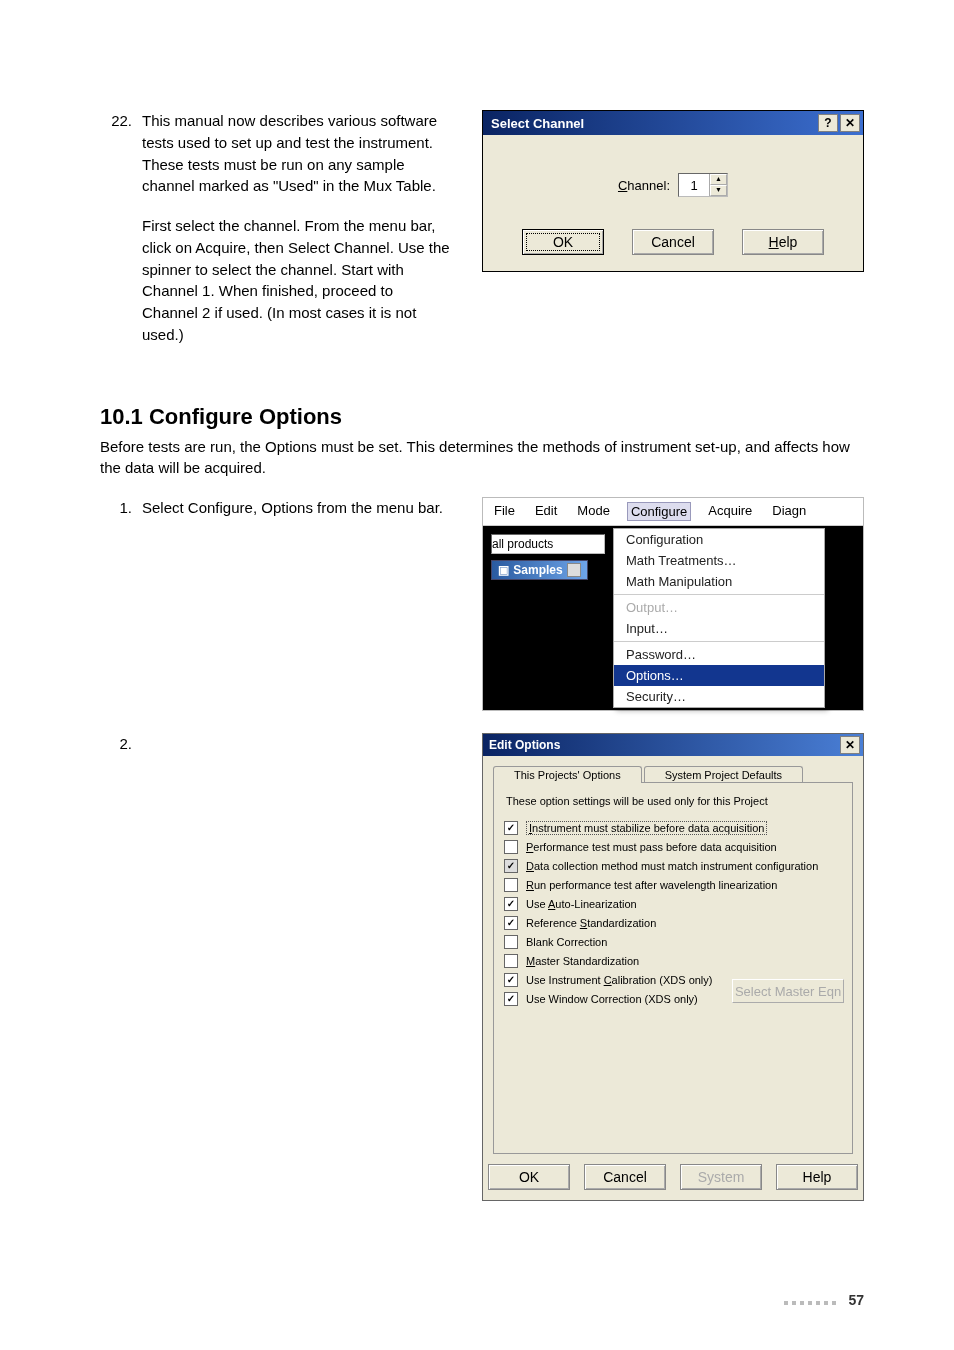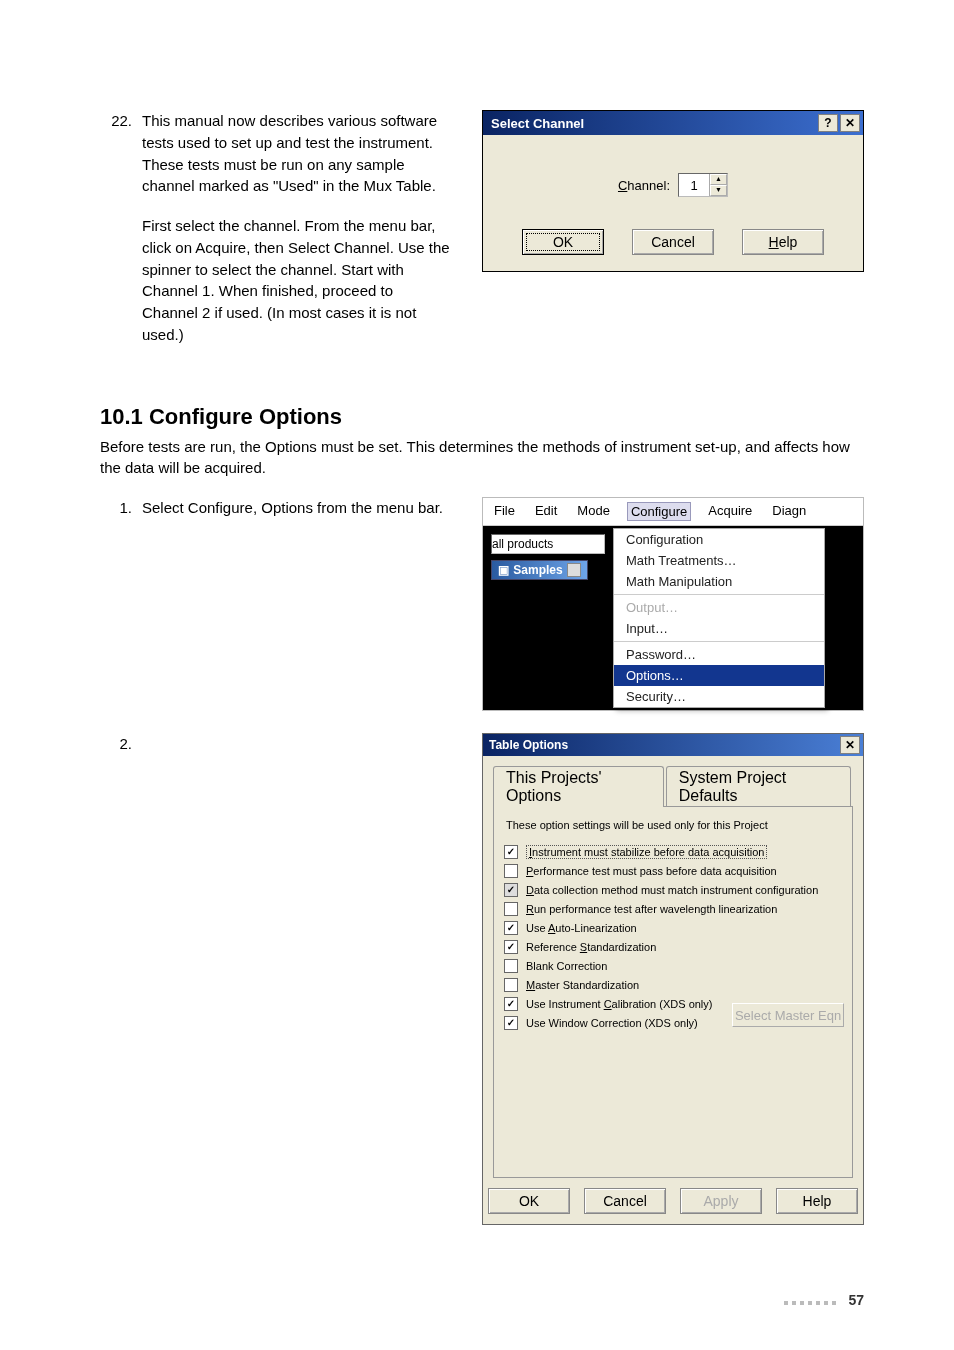--- a/index.html
+++ b/index.html
@@ -45,21 +45,21 @@
   .dditem{padding:3px 12px;color:#222}
   .dditem.disabled{color:#aaa}
   .dditem.sel{background:#12368f;color:#fff}
   .dsep{border-top:1px solid #ccc;margin:2px 0}
 
   
   .eo{width:380px;border:1px solid #666;background:#ece9d8;font-family:Tahoma,Arial,sans-serif;font-size:11px}
   .eo-title{display:flex;justify-content:space-between;align-items:center;background:linear-gradient(90deg,#0a2463,#4a7fd6);color:#fff;font-weight:700;padding:2px 3px 2px 6px;font-size:12px}
   .eo-body{padding:10px}
   .tabs{display:flex;margin-bottom:-1px}
-  .tab{padding:2px 12px;border:1px solid #999;border-bottom:none;border-radius:3px 3px 0 0;font-size:16px;background:#ece9d8;margin-right:2px}
+  .tab{padding:2px 20px;border:1px solid #999;border-bottom:none;border-radius:3px 3px 0 0;font-size:11px;background:#ece9d8;margin-right:2px}
   .tab.active{background:#ece9d8;position:relative;z-index:2}
   .panel{border:1px solid #999;background:#ece9d8;padding:10px;min-height:350px;position:relative}
   .hint{margin:2px 0 14px 2px}
   .chk-row{display:flex;align-items:center;gap:8px;margin:5px 0}
   .chk{width:12px;height:12px;border:1px solid #666;background:#fff;display:flex;align-items:center;justify-content:center;font-size:10px;font-weight:700;line-height:10px}
   .chk.grey{background:#ddd}
   .focusbox{border:1px dotted #555;padding:0 2px}
   .chk-label u{text-decoration:underline}
   .sme{position:absolute;right:8px;top:196px;width:110px;height:22px;background:#ece9d8;border:1px outset #fff;color:#aaa;display:flex;align-items:center;justify-content:center;font-size:13px}
   .eo-foot{display:flex;justify-content:center;gap:14px;padding:0 0 10px 0}
@@ -157,21 +157,21 @@
   </div>
 
   <div class="sec-row">
     <div class="sec-text">
       <div class="ol-row">
         <div class="ol-num">2.</div>
       </div>
     </div>
     <div class="eo">
       <div class="eo-title">
-        <span>Table Options</span>
+        <span>Edit Options</span>
         <div class="tb-btn">✕</div>
       </div>
       <div class="eo-body">
         <div class="tabs">
           <div class="tab active">This Projects' Options</div>
           <div class="tab">System Project Defaults</div>
         </div>
         <div class="panel">
           <div class="hint">These option settings will be used only for this Project</div>
           <div id="eo-rows">
@@ -215,21 +215,21 @@
                 <div class="chk">✓</div>
                 <span class="chk-label">Use Window Correction (XDS only)</span>
               </div>
             </div>
           <div class="sme">Select Master Eqn</div>
         </div>
       </div>
       <div class="eo-foot">
         <div class="wbtn">OK</div>
         <div class="wbtn">Cancel</div>
-        <div class="wbtn" style="color:#aaa">Apply</div>
+        <div class="wbtn" style="color:#aaa">System</div>
         <div class="wbtn">Help</div>
       </div>
     </div>
   </div>
 
   <div class="footer">
     <span class="dots"><span></span><span></span><span></span><span></span><span></span><span></span><span></span></span>
     <span>57</span>
   </div>
 </div>

